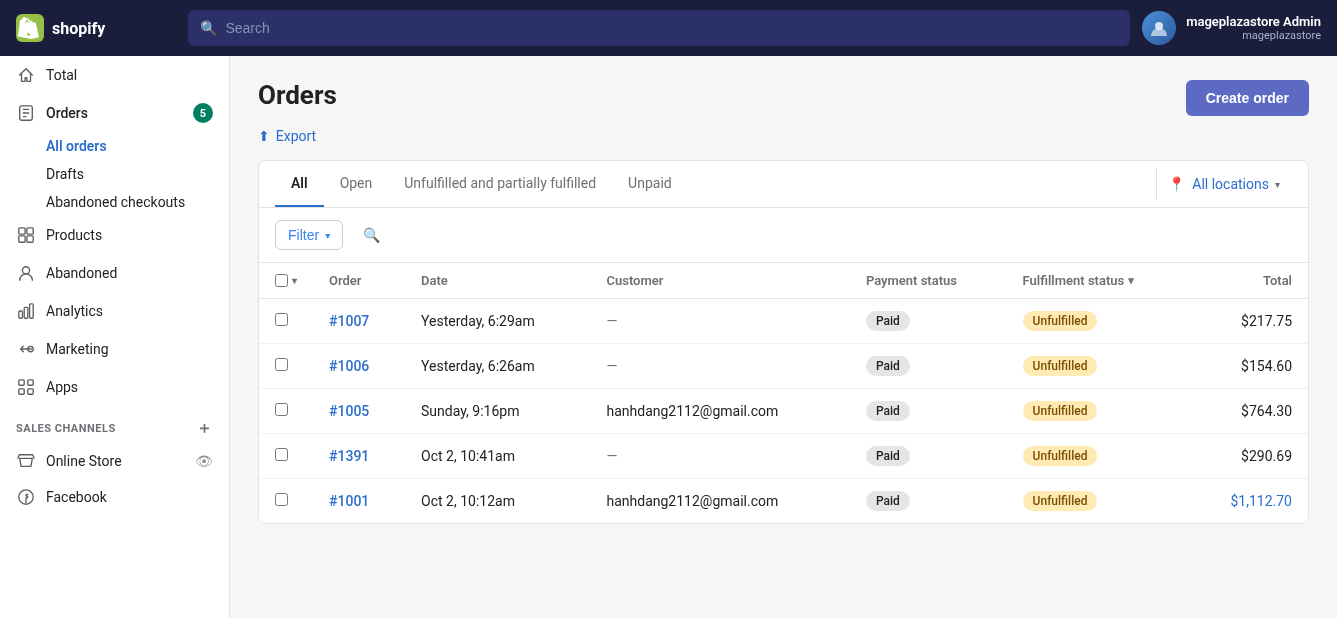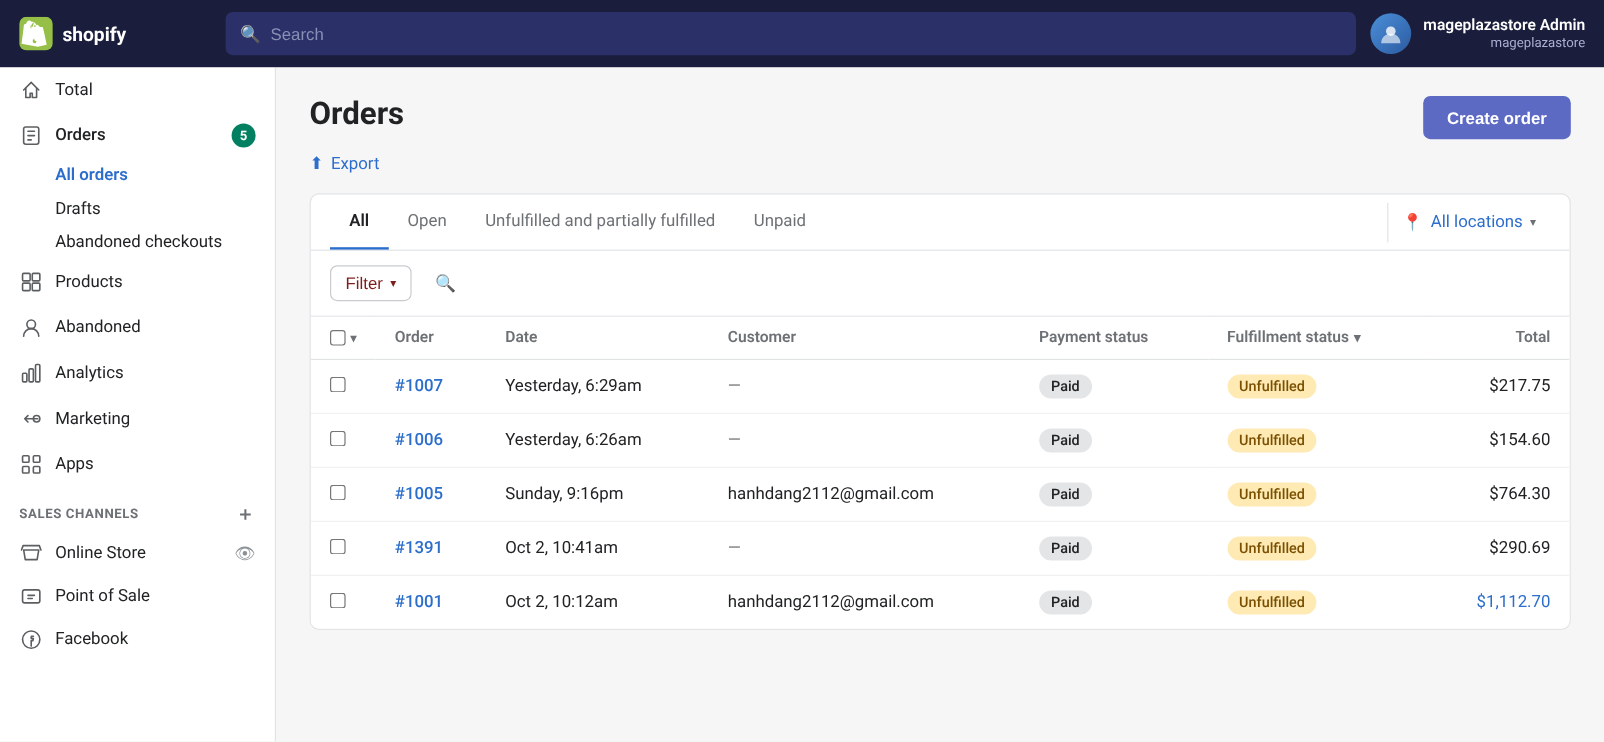--- a/index.html
+++ b/index.html
@@ -249,21 +249,21 @@
     }
     .filter-btn {
       display: flex;
       align-items: center;
       gap: 6px;
       border: 1px solid #c9cccf;
       border-radius: 6px;
       background: #fff;
       padding: 6px 12px;
       font-size: 14px;
-      color: #7f1d1d;
+      color: #3b82f6;
       cursor: pointer;
     }
     .search-orders {
       flex: 1;
       border: 1px solid #c9cccf;
       border-radius: 6px;
       padding: 7px 12px 7px 34px;
       font-size: 14px;
       color: #202223;
       outline: none;
@@ -473,29 +473,20 @@
       <span class="icon">
         <svg width="18" height="18" viewBox="0 0 20 20" fill="none">
             <path d="M3 7h14l-1.5 9H4.5L3 7z" stroke="#5c5f62" stroke-width="1.5" stroke-linejoin="round"></path>
             <path d="M1 7l1.5-4h15L19 7" stroke="#5c5f62" stroke-width="1.5" stroke-linecap="round" stroke-linejoin="round"></path>
           </svg>
       </span>
       <span class="sidebar-channel-label">Online Store</span>
       <span class="eye-icon">👁</span>
     </div>
 
-    <div class="sidebar-channel">
-      <span class="icon">
-        <svg width="18" height="18" viewBox="0 0 20 20" fill="none">
-            <rect x="2" y="4" width="16" height="12" rx="2" stroke="#5c5f62" stroke-width="1.5"></rect>
-            <path d="M7 9h6M7 12h4" stroke="#5c5f62" stroke-width="1.5" stroke-linecap="round"></path>
-          </svg>
-      </span>
-      <span class="sidebar-channel-label">Point of Sale</span>
-    </div>
 
     <div class="sidebar-channel">
       <span class="icon">
         <svg width="18" height="18" viewBox="0 0 20 20" fill="none">
             <circle cx="10" cy="10" r="8" stroke="#5c5f62" stroke-width="1.5"></circle>
             <path d="M12 7h-1.5A.5.5 0 0 0 10 7.5V9h2l-.5 2H10v5" stroke="#5c5f62" stroke-width="1.5" stroke-linecap="round" stroke-linejoin="round"></path>
           </svg>
       </span>
       <span class="sidebar-channel-label">Facebook</span>
     </div>

